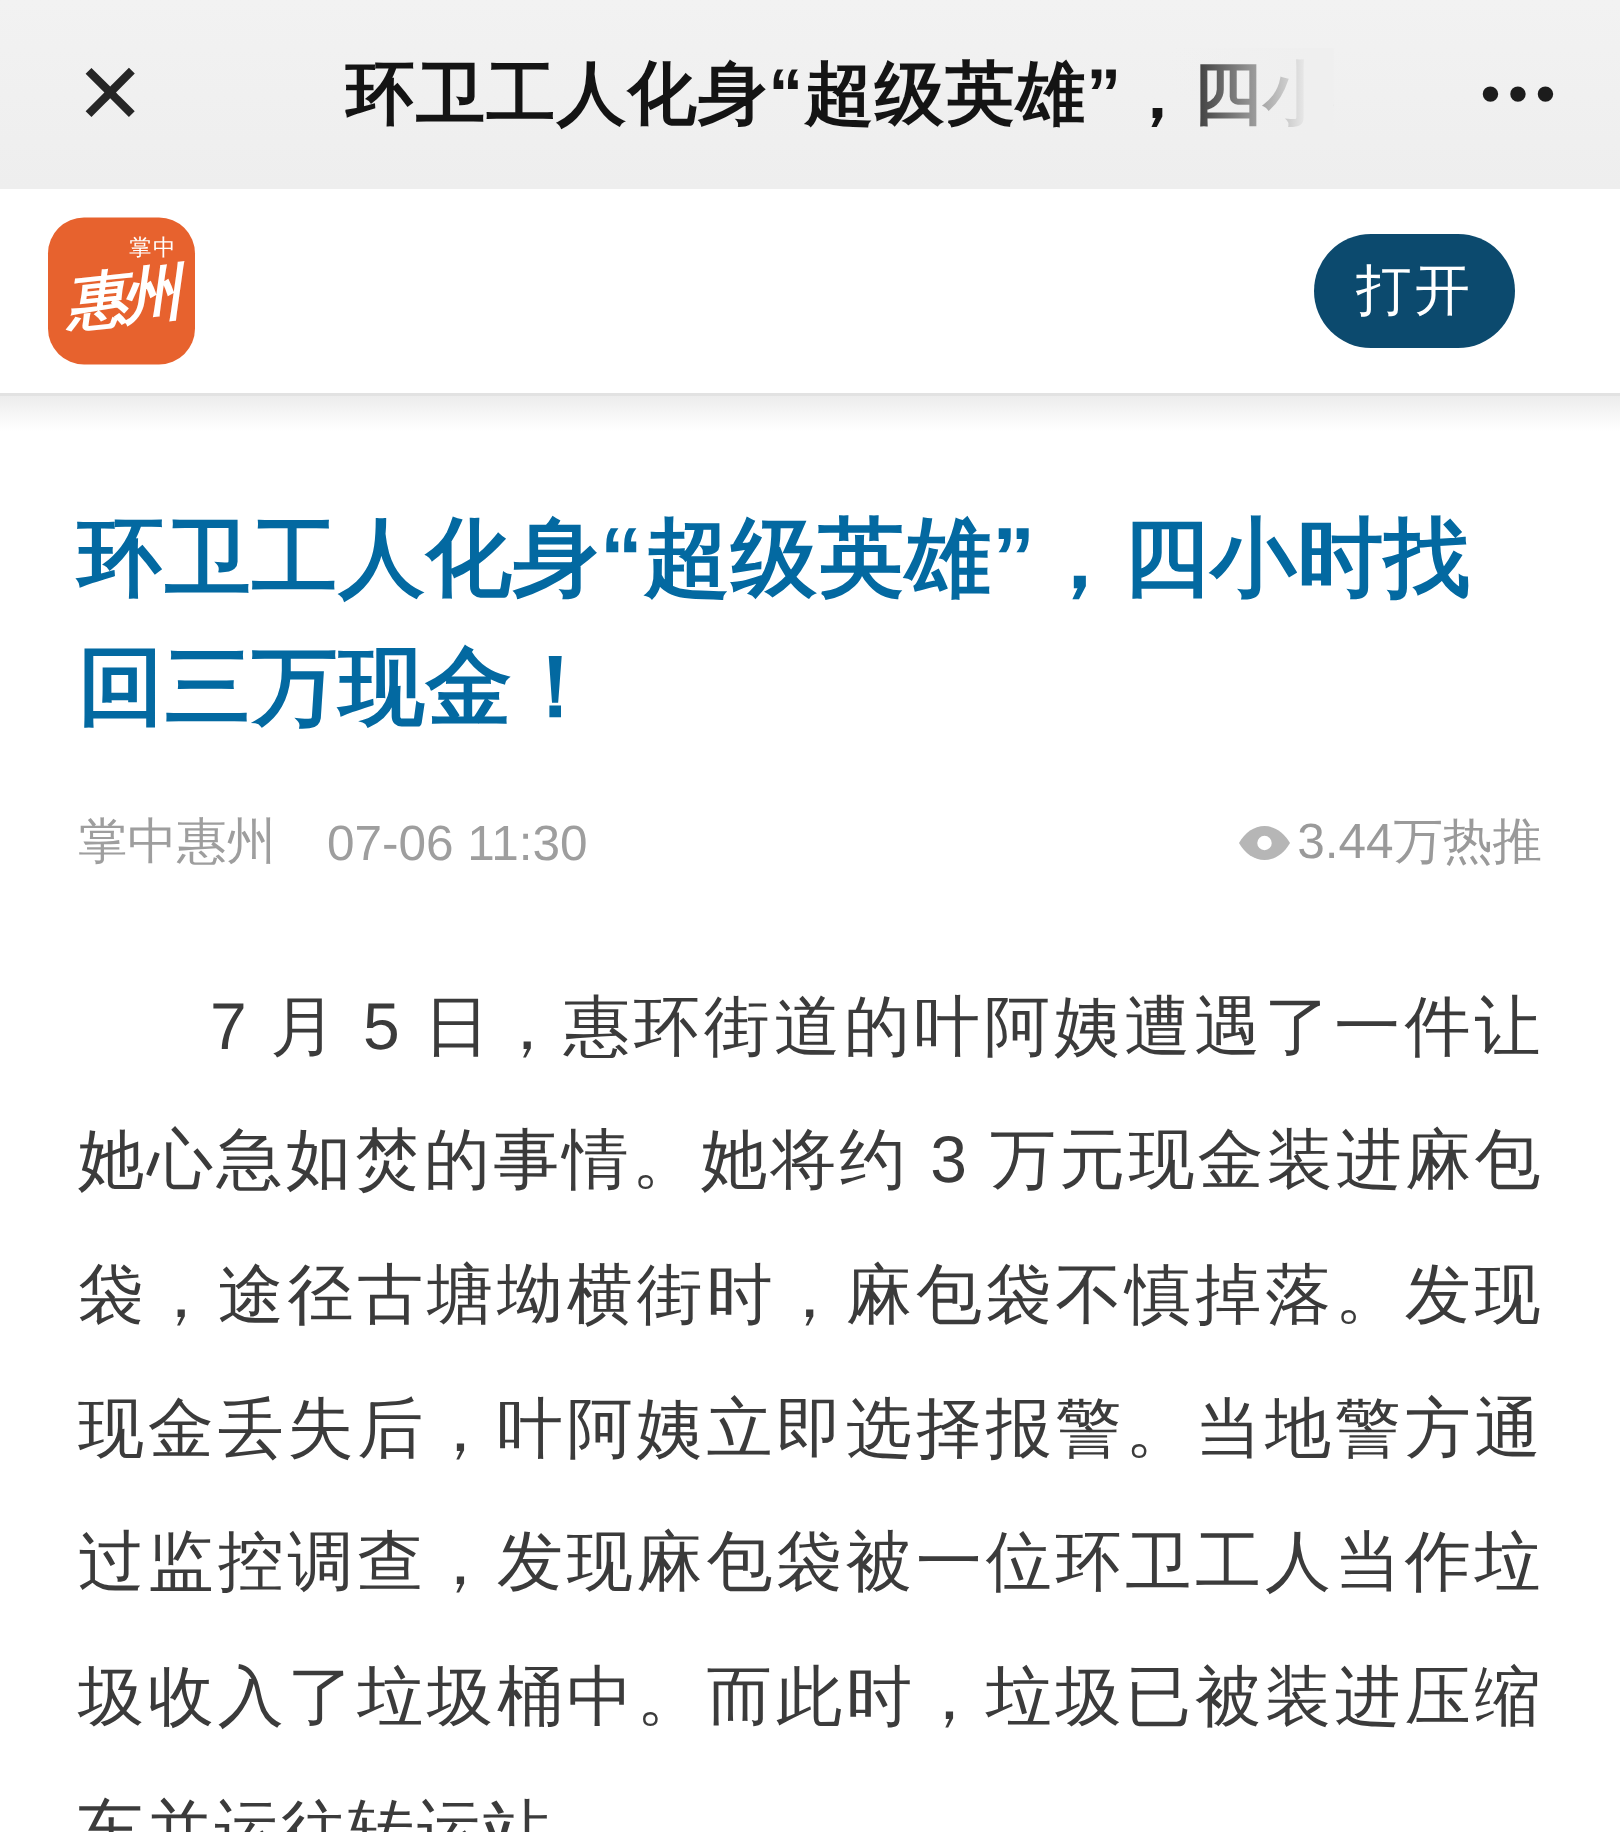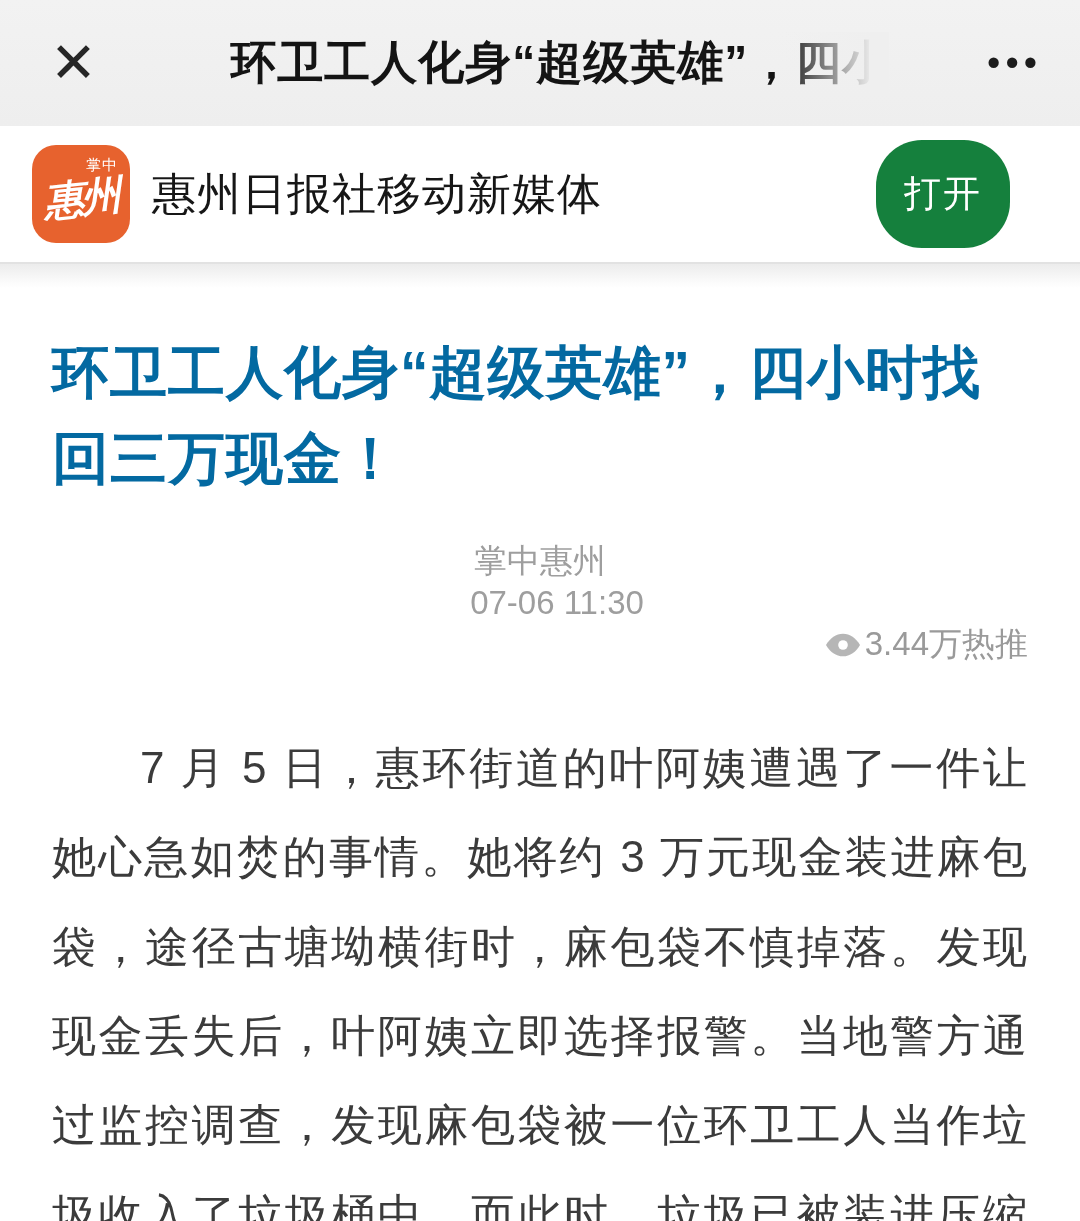--- a/index.html
+++ b/index.html
@@ -102,25 +102,25 @@
   .acct-name {
     margin-left: 22px;
     font-size: 44px;
     color: #161616;
     letter-spacing: 1px;
     white-space: nowrap;
   }
   .open-btn {
     margin-left: auto;
     min-width: 116px;
-    height: 108px;
+    height: 76px;
     padding: 0 28px;
     border: none;
     border-radius: 46px;
-    background: #15803d;
+    background: #0c4a6e;
     color: #ffffff;
     font-size: 37px;
     font-family: inherit;
     display: flex;
     align-items: center;
     justify-content: center;
     letter-spacing: 2px;
     cursor: pointer;
     text-align: right;
   }
@@ -141,21 +141,20 @@
     line-height: 1.5;
     color: #0369a1;
     letter-spacing: 1px;
   }
   .byline {
     margin-top: 38px;
     display: flex;
     align-items: center;
     font-size: 33px;
     color: #9e9e9e;
-    flex-direction: column;
   }
   .byline .pubdate { margin-left: 34px; }
   .hot-stat {
     margin-left: auto;
     display: flex;
     gap: 5px;
     color: #9a9a9a;
   }
   .eye-icon { display: inline-flex; align-items: center; }
   .article-body {
@@ -177,21 +176,20 @@
     <span class="nav-title">环卫工人化身“超级英雄”，四小</span>
   </div>
   <span class="nav-more">•••</span>
 </div>
 
 <div class="acct-header">
   <div class="logo">
     <span class="logo-small">掌中</span>
     <span class="logo-large">惠州</span>
   </div>
-  <div class="acct-name">惠州日报社移动新媒体</div>
   <button class="open-btn">打开</button>
 </div>
 
 <div class="divider-line"></div>
 <div class="divider-shadow"></div>
 
 <div class="article">
   <h1 class="article-title">环卫工人化身“超级英雄”，四小时找回三万现金！</h1>
 
   <div class="byline">

